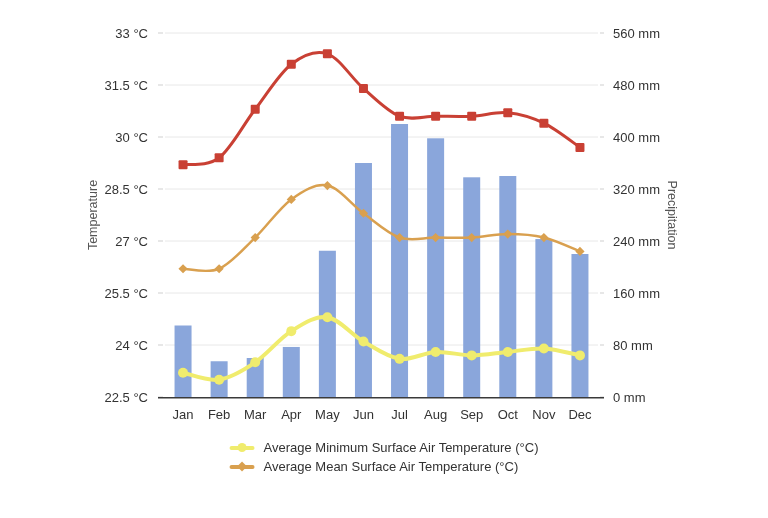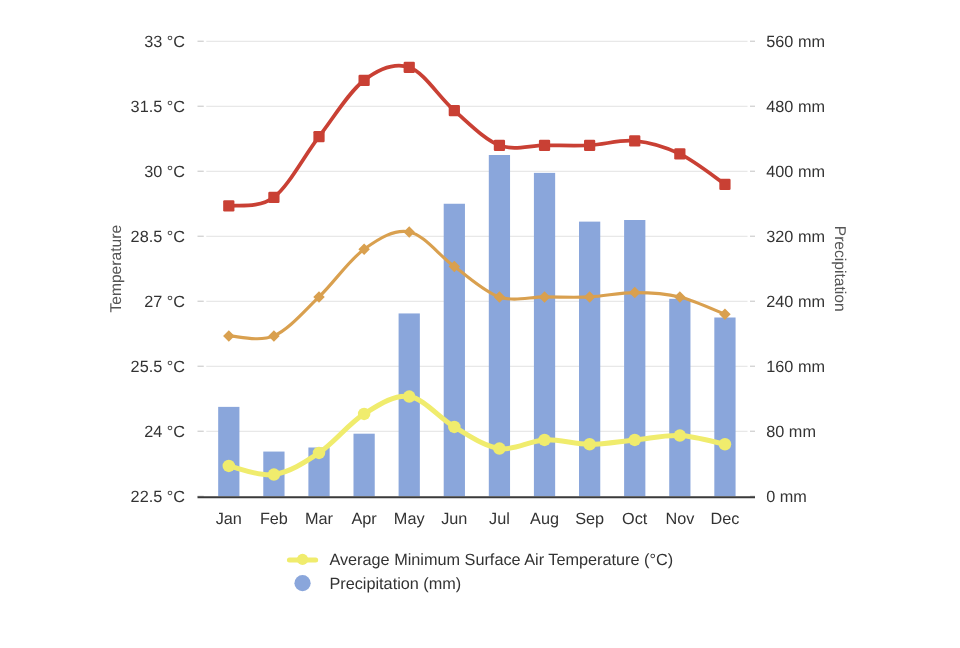--- a/index.html
+++ b/index.html
@@ -139,18 +139,19 @@
   <div class="legend">
     <div class="legend-item">
       <span class="legend-marker">
         <span class="lm-line" style="background: rgb(240, 236, 109);"></span>
           <span class="lm-circle" style="background: rgb(240, 236, 109);"></span>
       </span>
       <span class="legend-label">Average Minimum Surface Air Temperature (°C)</span>
     </div>
     <div class="legend-item">
       <span class="legend-marker">
-        <span class="lm-bigcircle" style="background: rgb(138, 166, 219);"></span>
+        <span class="lm-line" style="background: rgb(217, 160, 79);"></span>
+          <span class="lm-diamond" style="background: rgb(217, 160, 79);"></span>
       </span>
-      <span class="legend-label">Precipitation (mm)</span>
+      <span class="legend-label">Average Mean Surface Air Temperature (°C)</span>
     </div>
   </div>
 </div>
 
 </body></html>

